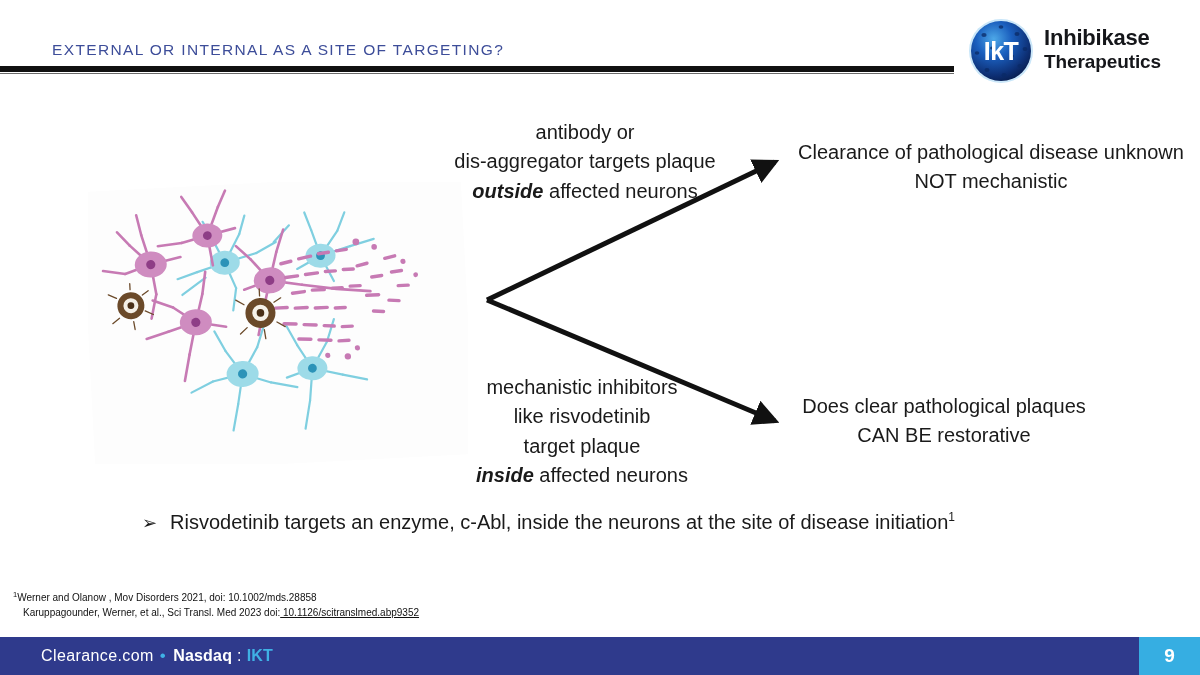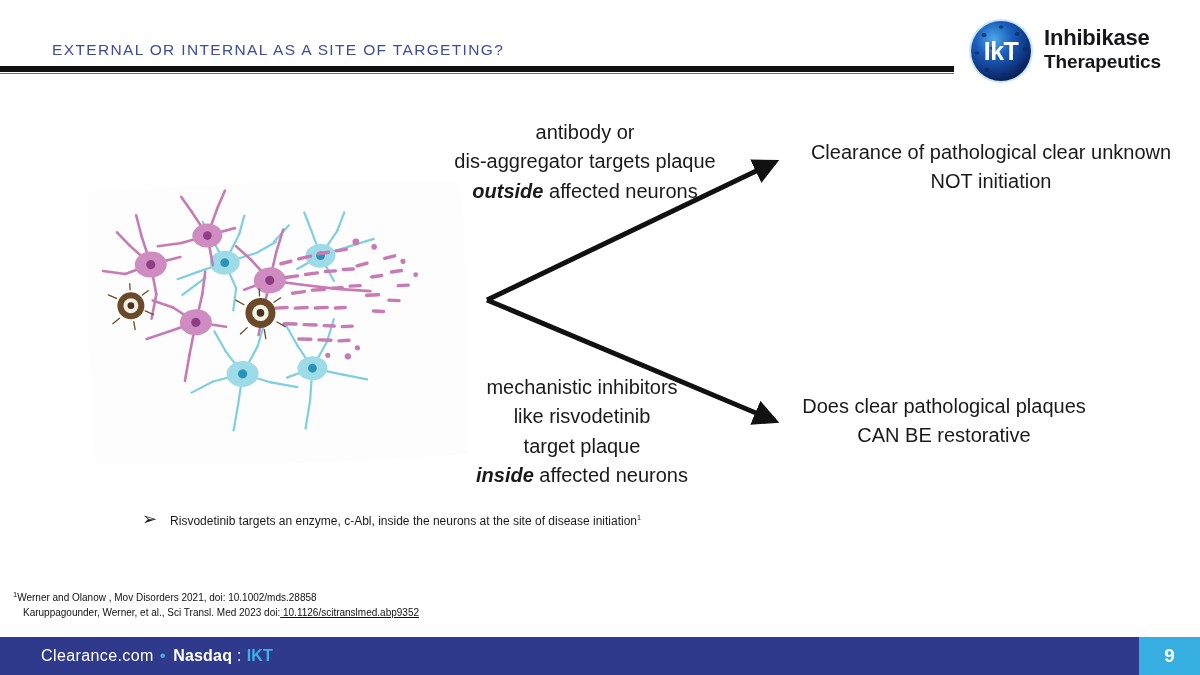--- a/index.html
+++ b/index.html
@@ -128,21 +128,21 @@
     align-items: baseline;
     gap: 13px;
     white-space: nowrap;
   }
   .bullet-glyph {
     font-size: 18px;
     color: #1a1a1a;
     line-height: 1;
   }
   .bullet-text {
-    font-size: 12px;
+    font-size: 20px;
     color: #1a1a1a;
     text-align: center;
   }
   .bullet-text sup {
     font-size: 0.6em;
     vertical-align: super;
   }
 
   
   .footnotes {
@@ -353,22 +353,22 @@
     <path d="M17 160 L305 281" stroke="#111111" stroke-width="5" fill="none" marker-end="url(#ah)"></path>
   </svg>
 
   <div class="callout co-top-left">
     <div>antibody or</div>
     <div>dis-aggregator targets plaque</div>
     <div><b>outside</b><span> affected neurons</span></div>
   </div>
 
   <div class="callout co-top-right">
-    <div>Clearance of pathological clear unknown</div>
-    <div>NOT initiation</div>
+    <div>Clearance of pathological disease unknown</div>
+    <div>NOT mechanistic</div>
   </div>
 
   <div class="callout co-bot-left">
     <div>mechanistic inhibitors</div>
     <div>like risvodetinib</div>
     <div>target plaque</div>
     <div><b>inside</b><span> affected neurons</span></div>
   </div>
 
   <div class="callout co-bot-right">

